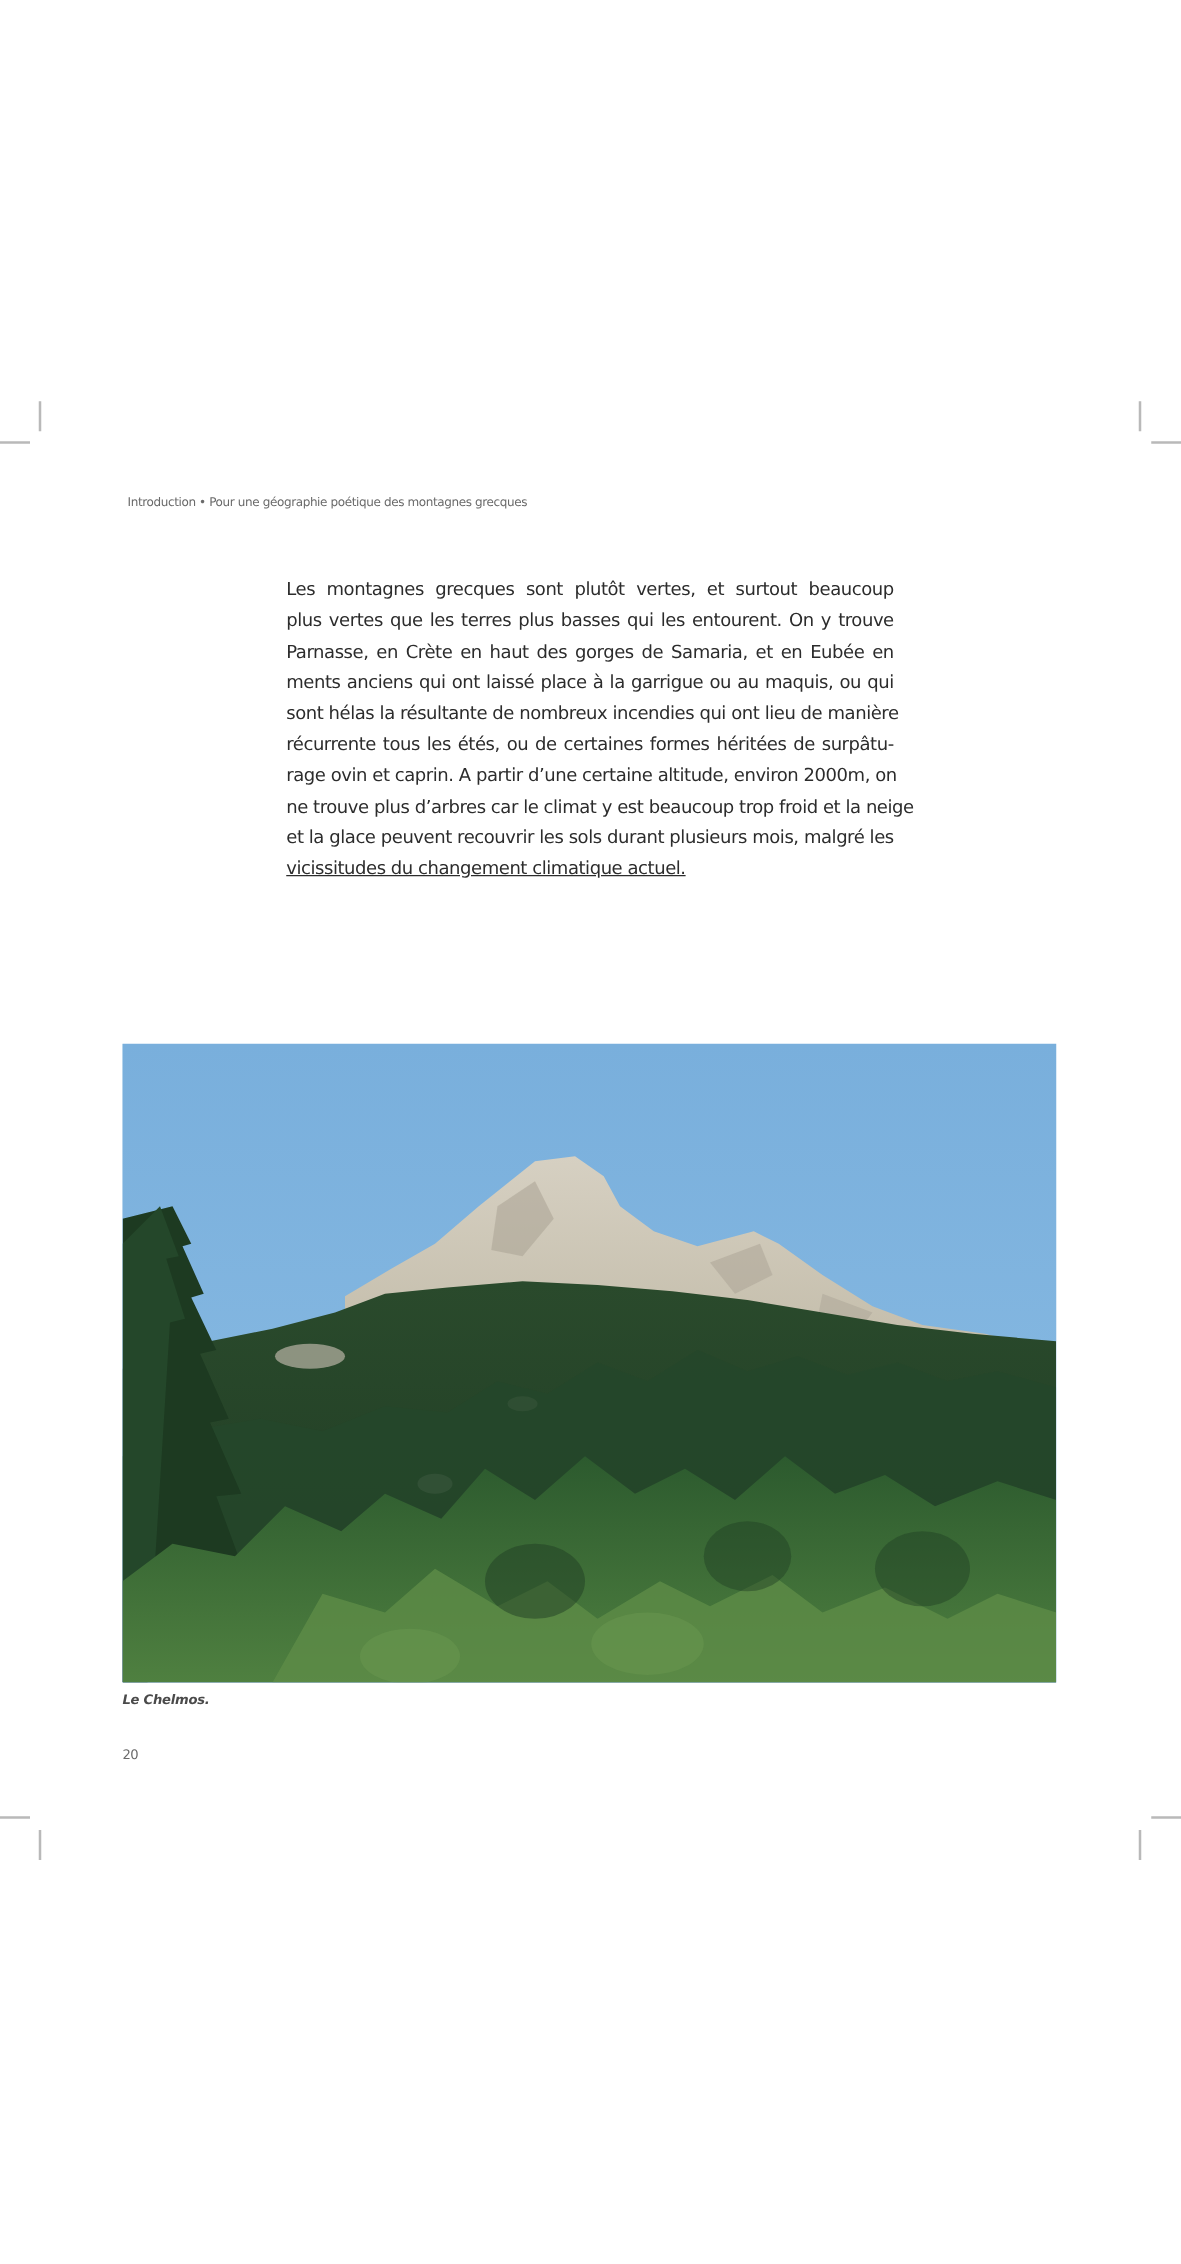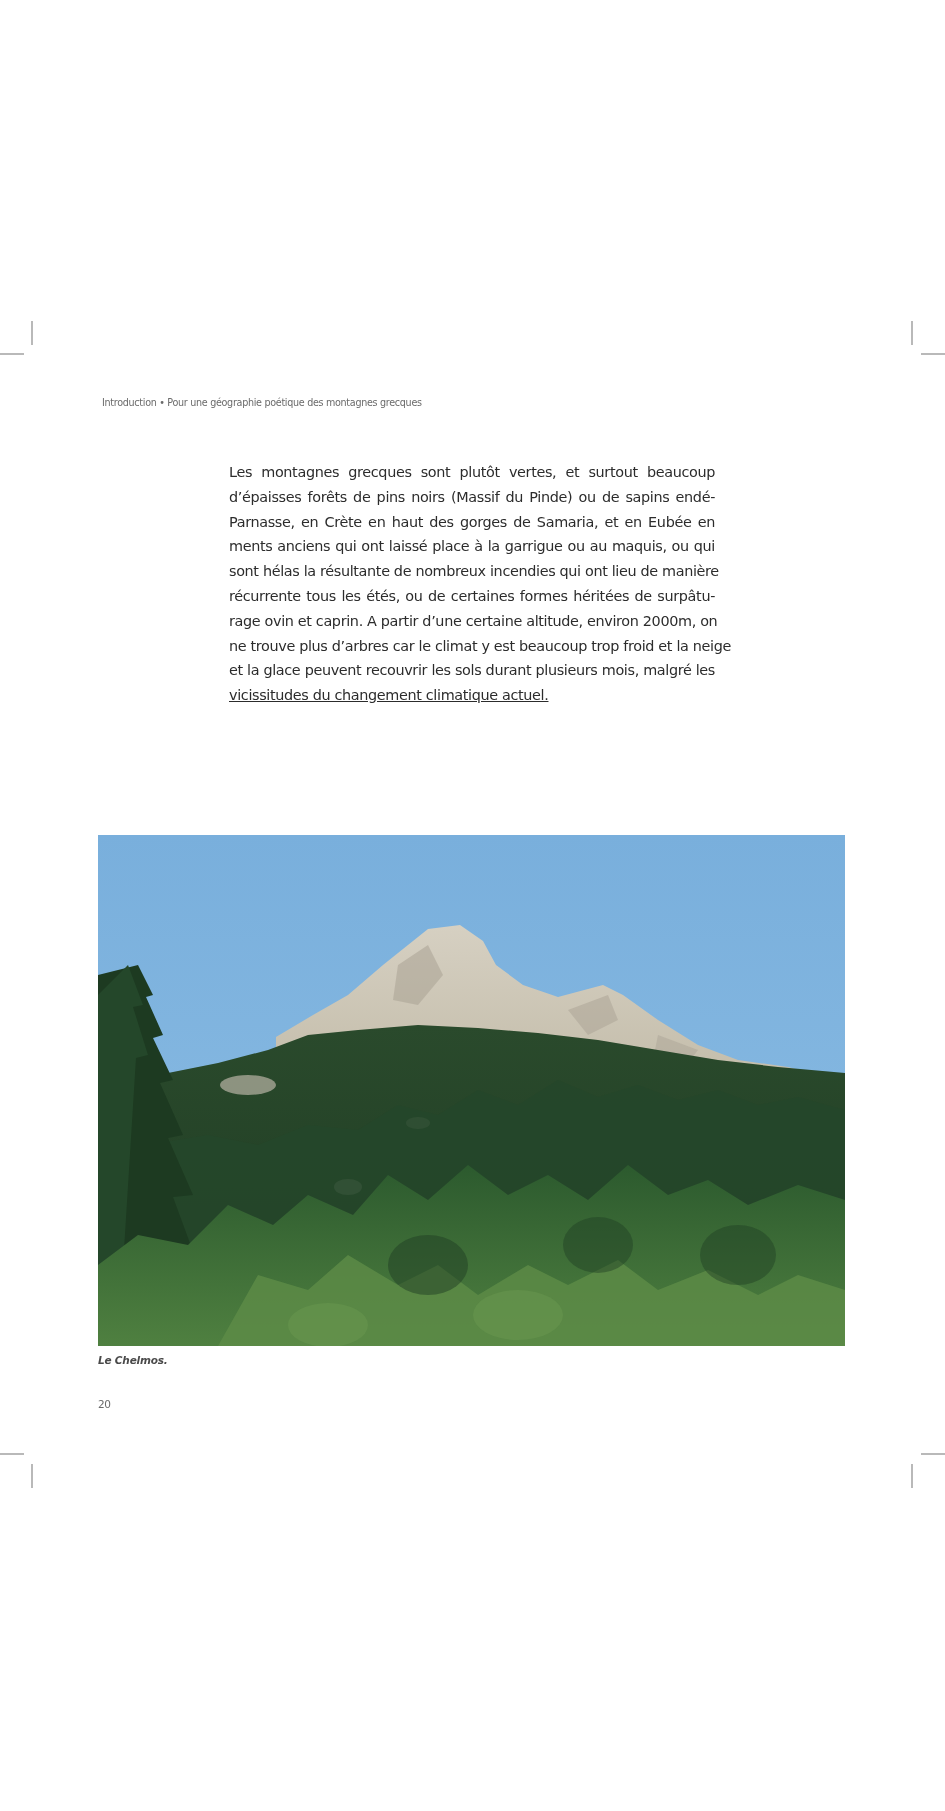--- a/index.html
+++ b/index.html
@@ -97,21 +97,21 @@
 <div class="crop-mark crop-h" style="left:921px; top:353px;"></div>
 <div class="crop-mark crop-v" style="left:31px; top:1464px;"></div>
 <div class="crop-mark crop-h" style="left:0px; top:1453px;"></div>
 <div class="crop-mark crop-v" style="left:911px; top:1464px;"></div>
 <div class="crop-mark crop-h" style="left:921px; top:1453px;"></div>
 
 <div class="running-head">Introduction • Pour une géographie poétique des montagnes grecques</div>
 
 <div class="body-text">
   <span class="body-line">Les montagnes grecques sont plutôt vertes, et surtout beaucoup</span>
-  <span class="body-line">d’épaisses forêts de pins noirs (Massif du Pinde) ou de sapins endé-</span>
+  <span class="body-line">plus vertes que les terres plus basses qui les entourent. On y trouve</span>
   <span class="body-line">Parnasse, en Crète en haut des gorges de Samaria, et en Eubée en</span>
   <span class="body-line">ments anciens qui ont laissé place à la garrigue ou au maquis, ou qui</span>
   <span class="body-line">sont hélas la résultante de nombreux incendies qui ont lieu de manière</span>
   <span class="body-line">récurrente tous les étés, ou de certaines formes héritées de surpâtu-</span>
   <span class="body-line">rage ovin et caprin. A partir d’une certaine altitude, environ 2000m, on</span>
   <span class="body-line">ne trouve plus d’arbres car le climat y est beaucoup trop froid et la neige</span>
   <span class="body-line">et la glace peuvent recouvrir les sols durant plusieurs mois, malgré les</span>
   <span class="body-line last">vicissitudes du changement climatique actuel.</span>
 </div>
 

